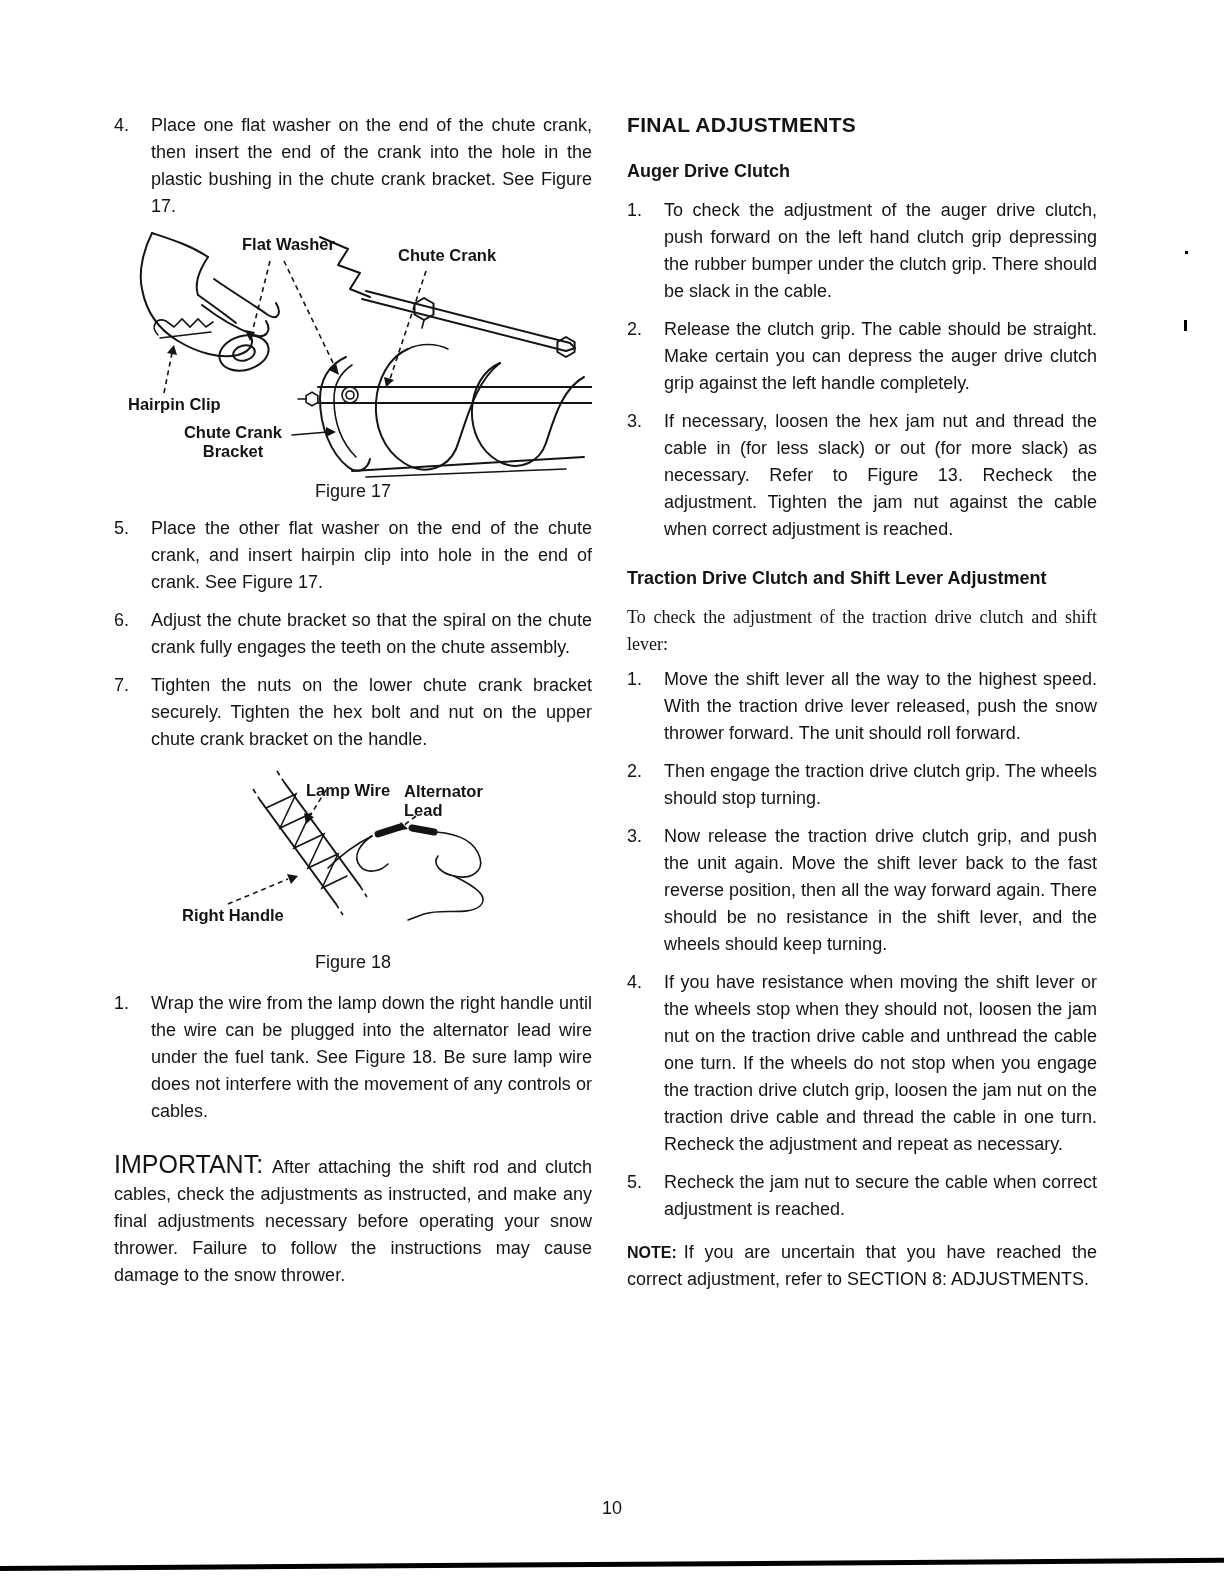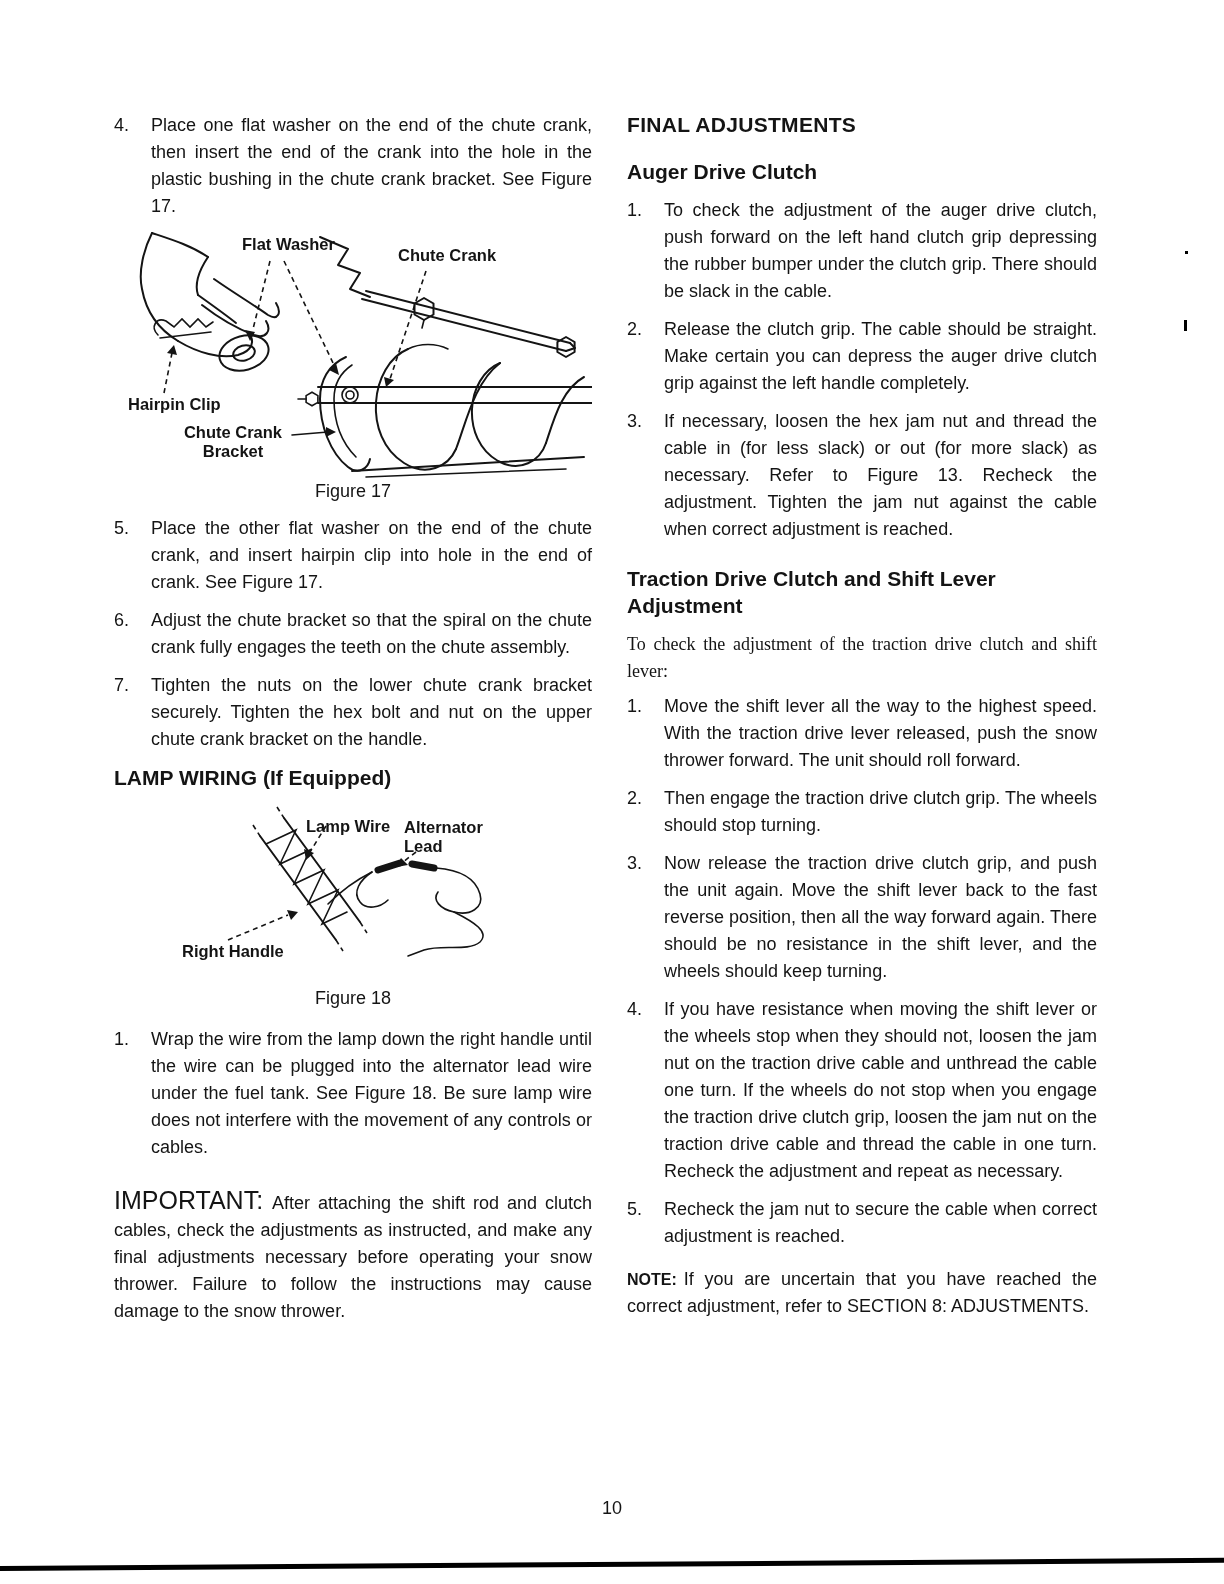--- a/index.html
+++ b/index.html
@@ -9,21 +9,21 @@
     overflow:hidden;margin:0 auto;
   }
   .col{position:absolute;top:112px;}
   .col-left{left:114px;width:478px;}
   .col-right{left:627px;width:470px;}
   .li{display:flex;margin-bottom:11px;}
   .li .num{flex:0 0 37px;font-size:18px;line-height:27px;}
   .li .txt{flex:1;font-size:18px;line-height:27px;text-align:justify;}
   .para{font-size:18px;line-height:27px;text-align:justify;}
   .h-main{font-size:21px;font-weight:bold;letter-spacing:.3px;line-height:26px;margin:0 0 20px 0;}
-  .h-sub{font-size:21px;font-weight:bold;line-height:27px;margin:0 0 12px 0;}
+  .h-sub{font-size:18px;font-weight:bold;line-height:27px;margin:0 0 12px 0;}
   .h-lamp{font-size:21px;font-weight:bold;line-height:28px;margin:3px 0 8px 0;}
   .intro{font-size:18px;line-height:27px;text-align:justify;margin-bottom:8px;font-family:Liberation Serif, serif;}
   .important{margin-top:26px;}
   .important .lbl{font-size:25px;font-weight:normal;margin-right:9px;}
   .note{margin-top:16px;}
   .note .lbl{font-size:16px;font-weight:bold;margin-right:7px;}
   .figure{position:relative;margin:2px 0 10px 0;}
   .figure svg{display:block;}
   .fig-label{position:absolute;font-size:16.5px;font-weight:bold;line-height:19px;white-space:nowrap;}
   .fig-label.center{text-align:center;white-space:normal;}
@@ -141,21 +141,20 @@
     </div>
     <div class="li">
       <span class="num">6.</span>
       <div class="txt">Adjust the chute bracket so that the spiral on the chute crank fully engages the teeth on the chute assembly.</div>
     </div>
     <div class="li">
       <span class="num">7.</span>
       <div class="txt">Tighten the nuts on the lower chute crank bracket securely. Tighten the hex bolt and nut on the upper chute crank bracket on the handle.</div>
     </div>
 
-    <div class="h-lamp">LAMP WIRING (If Equipped)</div>
 
     <div class="figure" style="height:216px;">
       <svg width="478" height="172" viewBox="0 0 478 172">
 
         <g>
           <path class="draw" d="M146,36 L222,140"></path>
           <path class="draw" d="M170,18 L246,122"></path>
           <path class="dash" d="M139,25 L146,36"></path>
           <path class="dash" d="M163,7 L170,18"></path>
           <path class="dash" d="M222,140 L229,151"></path>

